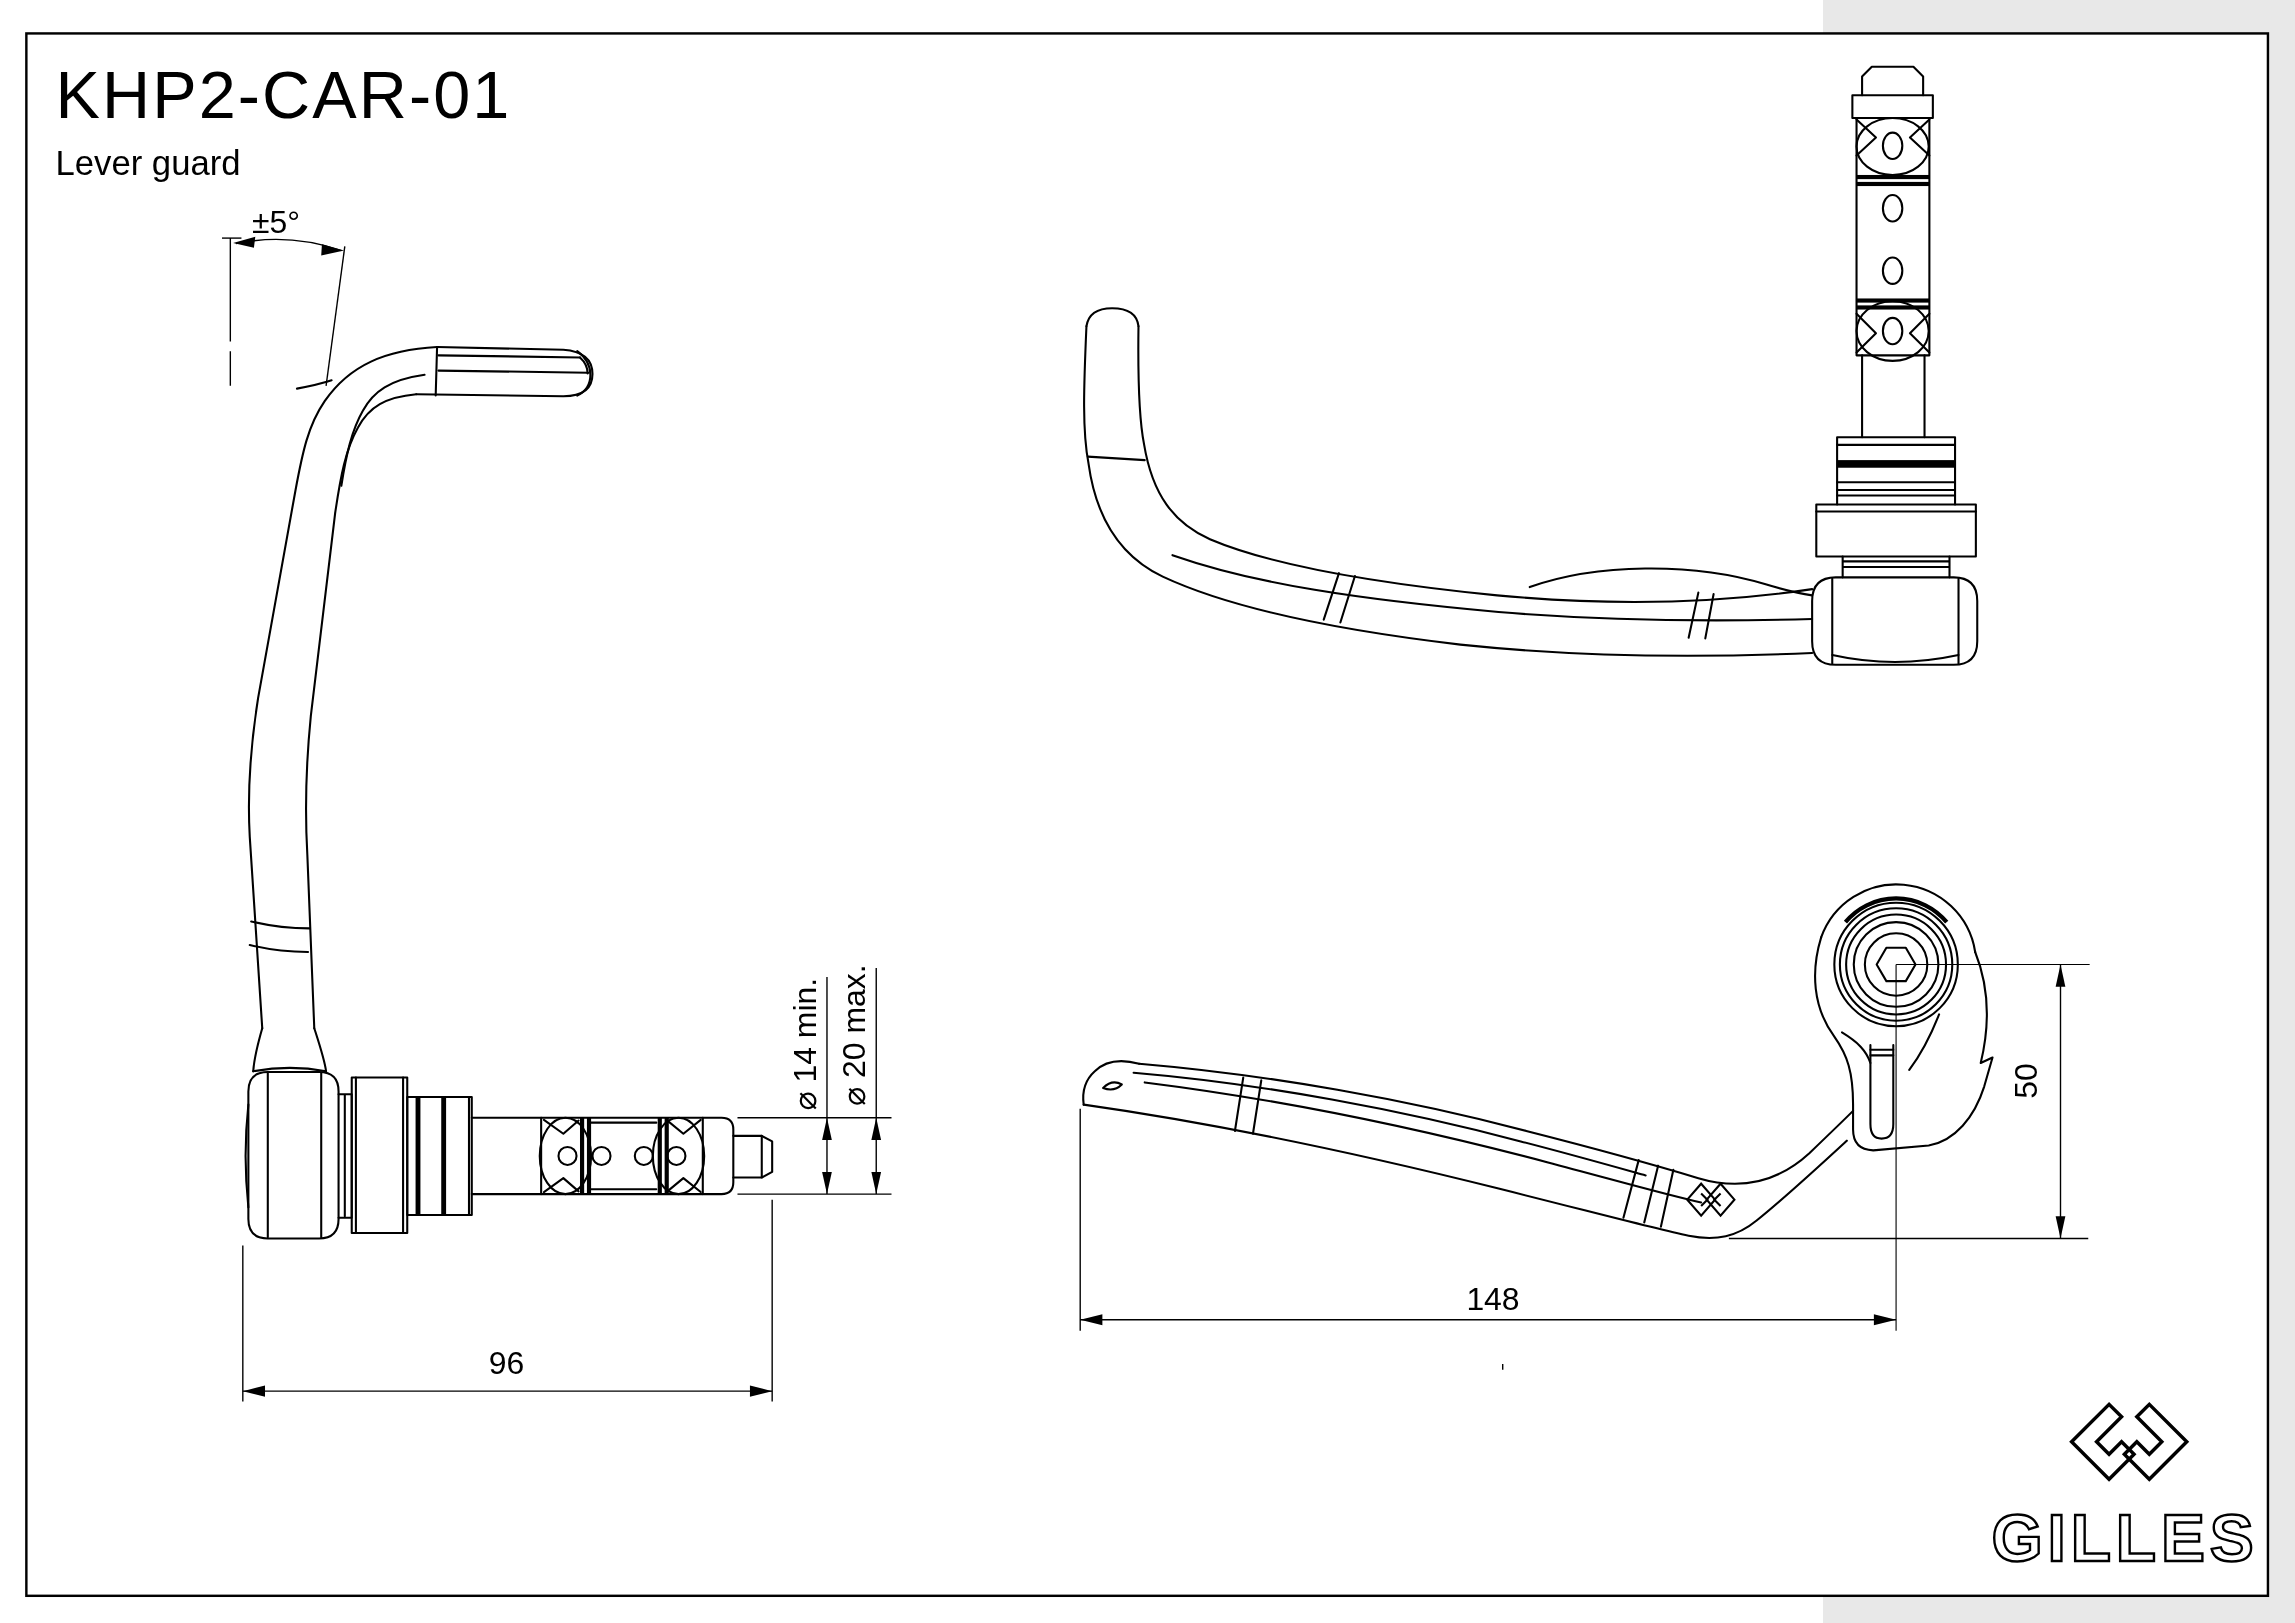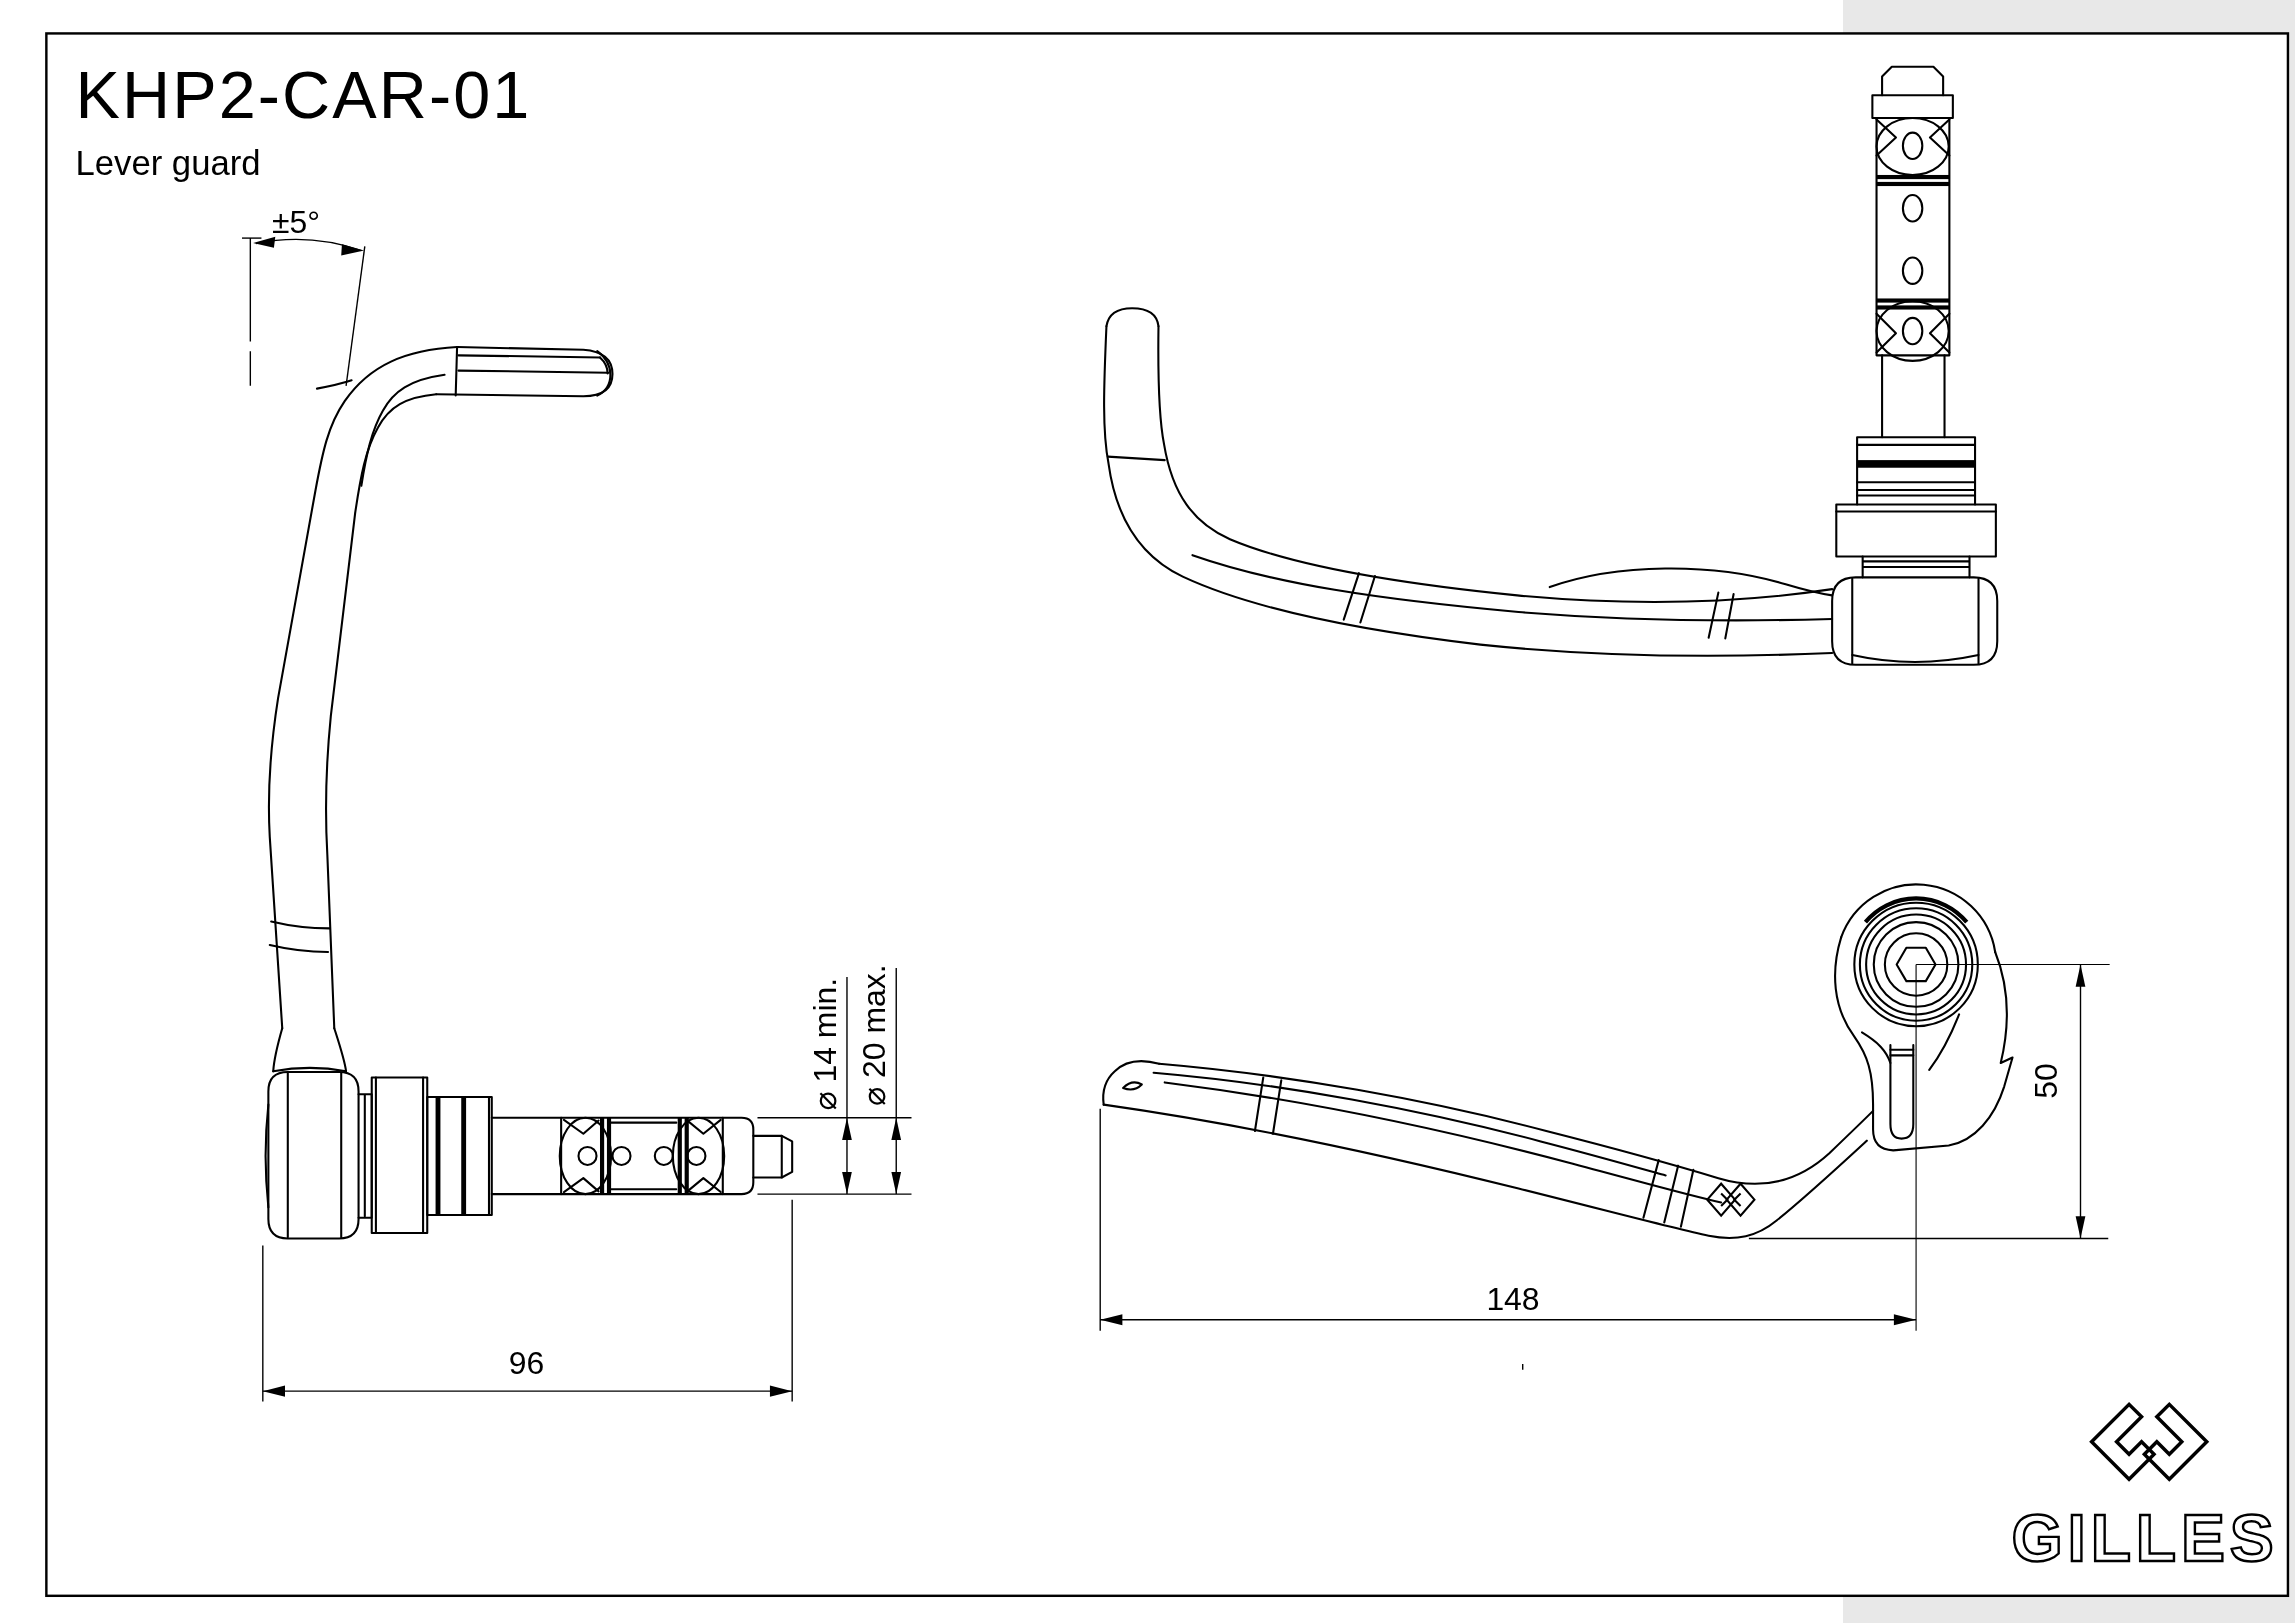--- a/index.html
+++ b/index.html
@@ -1,21 +1,20 @@
 <!DOCTYPE html>
 <html style="font-size:11px"><head>
 <meta charset="utf-8">
 <style>
   html,body{margin:0;padding:0;background:#e8e8e8;}
   .sheet{
     position:relative;
     width:1823px;height:1623px;
     background:#ffffff;
     font-family:"Liberation Sans", sans-serif;
-    padding-left:20px;
   }
   svg{display:block;}
   .ln{fill:none;stroke:#000;stroke-width:3;stroke-linecap:round;stroke-linejoin:round;}
   .thin{fill:none;stroke:#000;stroke-width:1.6;}
   .dim{fill:none;stroke:#000;stroke-width:2;}
   .thick{fill:#000;stroke:none;}
   .arrow{fill:#000;stroke:none;}
   .dimtext{font-family:"Liberation Sans", sans-serif;font-size:46px;fill:#000;}
   .titletext{font-family:"Liberation Sans", sans-serif;font-size:96px;fill:#000;letter-spacing:3px;}
   .subtext{font-family:"Liberation Sans", sans-serif;font-size:50px;fill:#000;}

